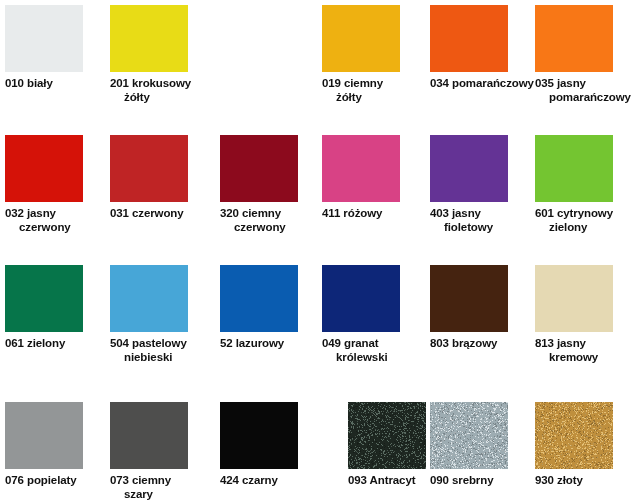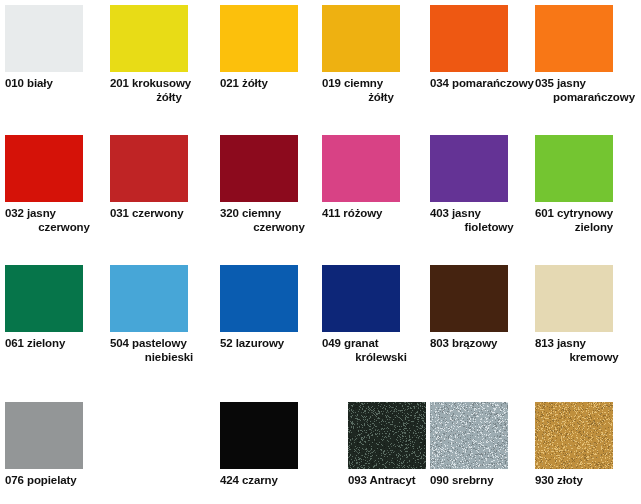--- a/index.html
+++ b/index.html
@@ -50,39 +50,34 @@
     white-space: pre-line;
     width: 104px;
   }
 
   .swatch-label .line1 {
     display: block;
     text-align: left;
   }
   .swatch-label .line2 {
     display: block;
-    text-align: center;
     padding-left: 14px;
   }
 </style>
 </head>
 <body>
 
 <div id="palette">
     <div class="swatch-cell" style="left: 5px; top: 5px;">
       <div class="swatch-chip" style="width: 78px; height: 67px; background: rgb(232, 235, 236);"></div>
       <div class="swatch-label"><span class="line1">010 biały</span></div>
     </div>
     <div class="swatch-cell" style="left: 110px; top: 5px;">
       <div class="swatch-chip" style="width: 78px; height: 67px; background: rgb(232, 220, 22);"></div>
       <div class="swatch-label"><span class="line1">201 krokusowy</span><span class="line2">żółty</span></div>
-    </div>
-    <div class="swatch-cell" style="left: 220px; top: 5px;">
-      <div class="swatch-chip" style="width: 78px; height: 67px; background: rgb(252, 192, 12);"></div>
-      <div class="swatch-label"><span class="line1">021 żółty</span></div>
     </div>
     <div class="swatch-cell" style="left: 322px; top: 5px;">
       <div class="swatch-chip" style="width: 78px; height: 67px; background: rgb(238, 177, 17);"></div>
       <div class="swatch-label"><span class="line1">019 ciemny</span><span class="line2">żółty</span></div>
     </div>
     <div class="swatch-cell" style="left: 430px; top: 5px;">
       <div class="swatch-chip" style="width: 78px; height: 67px; background: rgb(238, 88, 18);"></div>
       <div class="swatch-label"><span class="line1">034 pomarańczowy</span></div>
     </div>
     <div class="swatch-cell" style="left: 535px; top: 5px;">
@@ -134,20 +129,24 @@
       <div class="swatch-label"><span class="line1">803 brązowy</span></div>
     </div>
     <div class="swatch-cell" style="left: 535px; top: 265px;">
       <div class="swatch-chip" style="width: 78px; height: 67px; background: rgb(229, 217, 179);"></div>
       <div class="swatch-label"><span class="line1">813 jasny</span><span class="line2">kremowy</span></div>
     </div>
     <div class="swatch-cell" style="left: 5px; top: 402px;">
       <div class="swatch-chip" style="width: 78px; height: 67px; background: rgb(147, 150, 151);"></div>
       <div class="swatch-label"><span class="line1">076 popielaty</span></div>
     </div>
+    <div class="swatch-cell" style="left: 110px; top: 402px;">
+      <div class="swatch-chip" style="width: 78px; height: 67px; background: rgb(78, 78, 77);"></div>
+      <div class="swatch-label"><span class="line1">073 ciemny</span><span class="line2">szary</span></div>
+    </div>
     <div class="swatch-cell" style="left: 220px; top: 402px;">
       <div class="swatch-chip" style="width: 78px; height: 67px; background: rgb(8, 8, 8);"></div>
       <div class="swatch-label"><span class="line1">424 czarny</span></div>
     </div>
     <div class="swatch-cell" style="left: 322px; top: 402px; padding-left: 26px;">
       <div class="swatch-chip" style="width: 78px; height: 67px; background: rgb(30, 39, 33);">
         <svg width="78" height="67" class="noise" shape-rendering="crispEdges">
           <path d="M54 65h1v1h-1zM5 2h1v1h-1zM73 26h1v1h-1zM73 54h1v1h-1zM5 21h1v1h-1zM25 7h1v1h-1zM18 35h1v1h-1zM25 21h1v1h-1zM69 10h1v1h-1zM4 13h1v1h-1zM40 34h1v1h-1zM66 6h1v1h-1zM41 32h1v1h-1zM46 31h1v1h-1zM20 32h1v1h-1zM0 44h1v1h-1zM21 61h1v1h-1zM55 27h1v1h-1zM57 34h1v1h-1zM55 34h1v1h-1zM10 57h1v1h-1zM4 21h1v1h-1zM30 9h1v1h-1zM11 48h1v1h-1zM49 65h1v1h-1zM28 62h1v1h-1zM11 62h1v1h-1zM56 58h1v1h-1zM48 9h1v1h-1zM0 46h1v1h-1zM59 28h1v1h-1zM59 43h1v1h-1zM12 28h1v1h-1zM55 64h1v1h-1zM44 19h1v1h-1zM56 11h1v1h-1zM0 29h1v1h-1zM15 57h1v1h-1zM34 26h1v1h-1zM53 63h1v1h-1zM72 26h1v1h-1zM49 43h1v1h-1zM11 24h1v1h-1zM22 24h1v1h-1zM76 21h1v1h-1zM64 49h1v1h-1zM36 49h1v1h-1zM65 31h1v1h-1zM14 65h1v1h-1zM52 39h1v1h-1zM20 64h1v1h-1zM31 61h1v1h-1zM10 55h1v1h-1zM21 65h1v1h-1zM72 50h1v1h-1zM38 35h1v1h-1zM24 10h1v1h-1zM21 38h1v1h-1zM41 31h1v1h-1zM9 0h1v1h-1zM16 18h1v1h-1zM4 22h1v1h-1zM18 6h1v1h-1zM23 0h1v1h-1zM43 8h1v1h-1zM25 25h1v1h-1zM65 46h1v1h-1zM76 53h1v1h-1zM31 66h1v1h-1zM11 7h1v1h-1zM69 54h1v1h-1zM52 48h1v1h-1zM77 10h1v1h-1zM24 32h1v1h-1zM42 52h1v1h-1zM74 4h1v1h-1zM57 15h1v1h-1zM76 27h1v1h-1zM69 15h1v1h-1zM7 37h1v1h-1zM27 63h1v1h-1zM68 4h1v1h-1zM33 42h1v1h-1zM19 18h1v1h-1zM9 17h1v1h-1zM70 2h1v1h-1zM45 43h1v1h-1zM42 36h1v1h-1zM48 7h1v1h-1zM16 21h1v1h-1zM7 16h1v1h-1zM52 16h1v1h-1zM6 40h1v1h-1zM18 52h1v1h-1zM33 47h1v1h-1zM43 5h1v1h-1zM44 60h1v1h-1zM67 52h1v1h-1zM9 66h1v1h-1zM26 48h1v1h-1zM30 9h1v1h-1zM4 9h1v1h-1zM8 58h1v1h-1zM45 29h1v1h-1zM60 42h1v1h-1zM26 38h1v1h-1zM3 25h1v1h-1zM64 40h1v1h-1zM3 42h1v1h-1zM20 7h1v1h-1zM0 27h1v1h-1zM20 5h1v1h-1zM21 36h1v1h-1zM69 1h1v1h-1zM3 20h1v1h-1zM7 34h1v1h-1zM41 46h1v1h-1zM4 20h1v1h-1zM61 59h1v1h-1zM48 65h1v1h-1zM24 8h1v1h-1zM1 9h1v1h-1zM16 66h1v1h-1zM40 33h1v1h-1zM8 61h1v1h-1zM24 40h1v1h-1zM66 4h1v1h-1zM48 53h1v1h-1zM38 10h1v1h-1zM22 31h1v1h-1zM0 46h1v1h-1zM34 18h1v1h-1zM33 27h1v1h-1zM7 55h1v1h-1zM15 36h1v1h-1zM34 31h1v1h-1zM23 10h1v1h-1zM8 46h1v1h-1zM70 5h1v1h-1zM31 11h1v1h-1zM24 33h1v1h-1zM56 21h1v1h-1zM4 62h1v1h-1zM14 7h1v1h-1zM35 62h1v1h-1zM12 5h1v1h-1zM66 66h1v1h-1zM17 58h1v1h-1zM66 33h1v1h-1zM36 52h1v1h-1zM42 4h1v1h-1zM25 9h1v1h-1zM13 53h1v1h-1zM9 50h1v1h-1zM50 53h1v1h-1zM66 51h1v1h-1zM58 39h1v1h-1zM47 6h1v1h-1zM59 21h1v1h-1zM31 9h1v1h-1zM18 49h1v1h-1zM29 11h1v1h-1zM44 5h1v1h-1zM54 18h1v1h-1zM76 50h1v1h-1zM51 24h1v1h-1zM52 57h1v1h-1zM9 65h1v1h-1zM2 19h1v1h-1zM73 12h1v1h-1zM21 8h1v1h-1zM54 18h1v1h-1zM21 16h1v1h-1zM29 34h1v1h-1zM51 8h1v1h-1zM69 9h1v1h-1zM34 34h1v1h-1zM27 63h1v1h-1zM43 41h1v1h-1zM13 37h1v1h-1zM50 33h1v1h-1zM11 57h1v1h-1zM53 49h1v1h-1zM61 53h1v1h-1zM7 10h1v1h-1zM6 47h1v1h-1zM48 13h1v1h-1zM42 22h1v1h-1zM2 38h1v1h-1zM55 6h1v1h-1zM33 53h1v1h-1zM26 6h1v1h-1zM21 42h1v1h-1zM10 32h1v1h-1zM72 13h1v1h-1zM21 6h1v1h-1zM59 60h1v1h-1zM0 55h1v1h-1zM13 41h1v1h-1zM60 65h1v1h-1zM9 13h1v1h-1zM54 8h1v1h-1zM8 14h1v1h-1zM74 4h1v1h-1zM16 18h1v1h-1zM26 0h1v1h-1zM56 63h1v1h-1zM75 9h1v1h-1zM27 24h1v1h-1zM31 10h1v1h-1zM40 20h1v1h-1zM15 17h1v1h-1zM3 61h1v1h-1zM0 50h1v1h-1zM9 13h1v1h-1zM27 13h1v1h-1zM57 17h1v1h-1zM9 22h1v1h-1zM10 28h1v1h-1zM19 22h1v1h-1zM20 66h1v1h-1zM72 56h1v1h-1zM11 4h1v1h-1zM25 29h1v1h-1zM12 64h1v1h-1zM9 60h1v1h-1zM32 47h1v1h-1zM77 26h1v1h-1zM50 44h1v1h-1zM53 60h1v1h-1zM60 1h1v1h-1zM2 53h1v1h-1zM35 9h1v1h-1zM44 20h1v1h-1zM64 8h1v1h-1zM75 56h1v1h-1zM6 47h1v1h-1zM49 24h1v1h-1zM74 24h1v1h-1zM46 62h1v1h-1zM75 53h1v1h-1zM14 23h1v1h-1zM43 60h1v1h-1zM3 30h1v1h-1zM22 7h1v1h-1zM10 65h1v1h-1zM22 14h1v1h-1zM10 29h1v1h-1zM4 60h1v1h-1zM1 43h1v1h-1zM76 14h1v1h-1zM5 10h1v1h-1zM14 35h1v1h-1zM29 16h1v1h-1zM63 10h1v1h-1zM19 48h1v1h-1zM15 42h1v1h-1zM36 23h1v1h-1zM19 59h1v1h-1zM31 40h1v1h-1zM73 16h1v1h-1zM21 27h1v1h-1zM69 2h1v1h-1zM16 1h1v1h-1zM41 17h1v1h-1zM54 4h1v1h-1zM58 20h1v1h-1zM49 55h1v1h-1zM26 17h1v1h-1zM11 32h1v1h-1zM63 6h1v1h-1zM50 63h1v1h-1zM51 61h1v1h-1zM40 50h1v1h-1zM29 16h1v1h-1zM28 32h1v1h-1zM63 19h1v1h-1zM69 57h1v1h-1zM31 10h1v1h-1zM14 14h1v1h-1zM62 37h1v1h-1zM62 5h1v1h-1zM51 44h1v1h-1zM25 49h1v1h-1zM19 55h1v1h-1zM57 24h1v1h-1zM54 40h1v1h-1zM4 37h1v1h-1zM13 65h1v1h-1zM76 25h1v1h-1zM56 8h1v1h-1zM20 10h1v1h-1zM2 28h1v1h-1zM56 23h1v1h-1zM70 19h1v1h-1zM10 55h1v1h-1zM54 36h1v1h-1zM77 65h1v1h-1zM11 56h1v1h-1zM5 64h1v1h-1zM24 50h1v1h-1zM65 44h1v1h-1zM28 61h1v1h-1zM70 30h1v1h-1zM57 13h1v1h-1zM22 19h1v1h-1zM11 32h1v1h-1zM27 27h1v1h-1zM71 15h1v1h-1zM66 16h1v1h-1zM77 5h1v1h-1zM16 23h1v1h-1zM51 63h1v1h-1zM33 19h1v1h-1zM7 44h1v1h-1zM12 56h1v1h-1zM38 26h1v1h-1zM3 24h1v1h-1zM49 62h1v1h-1zM52 37h1v1h-1zM2 14h1v1h-1zM42 48h1v1h-1zM27 10h1v1h-1zM30 27h1v1h-1zM65 31h1v1h-1zM52 35h1v1h-1zM1 8h1v1h-1zM34 43h1v1h-1zM72 64h1v1h-1zM65 4h1v1h-1zM54 43h1v1h-1zM73 56h1v1h-1zM54 4h1v1h-1zM51 1h1v1h-1zM58 22h1v1h-1zM70 6h1v1h-1zM39 0h1v1h-1zM28 14h1v1h-1zM60 45h1v1h-1zM54 33h1v1h-1zM40 14h1v1h-1zM29 46h1v1h-1zM12 18h1v1h-1zM3 15h1v1h-1zM41 52h1v1h-1zM35 37h1v1h-1zM66 14h1v1h-1zM17 47h1v1h-1zM18 28h1v1h-1zM64 39h1v1h-1zM20 33h1v1h-1zM42 28h1v1h-1zM62 43h1v1h-1zM15 66h1v1h-1zM21 42h1v1h-1zM49 24h1v1h-1zM33 22h1v1h-1zM22 51h1v1h-1zM11 17h1v1h-1zM11 25h1v1h-1zM18 14h1v1h-1zM51 52h1v1h-1zM22 27h1v1h-1zM51 59h1v1h-1zM55 21h1v1h-1zM45 50h1v1h-1zM66 49h1v1h-1zM4 36h1v1h-1zM69 27h1v1h-1zM4 54h1v1h-1zM76 10h1v1h-1zM24 32h1v1h-1zM8 60h1v1h-1zM61 58h1v1h-1zM48 4h1v1h-1zM62 6h1v1h-1zM13 13h1v1h-1zM19 1h1v1h-1zM26 19h1v1h-1zM36 29h1v1h-1zM36 35h1v1h-1zM63 1h1v1h-1zM39 29h1v1h-1zM41 5h1v1h-1zM43 44h1v1h-1zM54 10h1v1h-1zM25 64h1v1h-1zM2 65h1v1h-1zM26 8h1v1h-1zM64 66h1v1h-1zM31 29h1v1h-1zM66 13h1v1h-1zM76 29h1v1h-1zM75 61h1v1h-1zM19 20h1v1h-1zM22 57h1v1h-1zM62 39h1v1h-1zM16 8h1v1h-1zM61 30h1v1h-1zM27 32h1v1h-1zM6 63h1v1h-1zM27 31h1v1h-1zM65 56h1v1h-1zM41 20h1v1h-1zM38 51h1v1h-1zM42 15h1v1h-1zM1 6h1v1h-1zM77 26h1v1h-1zM28 12h1v1h-1zM22 48h1v1h-1zM45 17h1v1h-1zM44 5h1v1h-1zM11 24h1v1h-1zM64 51h1v1h-1zM44 11h1v1h-1zM13 10h1v1h-1zM16 28h1v1h-1zM14 38h1v1h-1zM4 19h1v1h-1zM70 54h1v1h-1zM46 24h1v1h-1zM73 46h1v1h-1zM38 0h1v1h-1zM39 59h1v1h-1zM39 13h1v1h-1zM41 3h1v1h-1zM59 4h1v1h-1zM62 13h1v1h-1zM77 59h1v1h-1zM27 50h1v1h-1zM67 38h1v1h-1zM23 54h1v1h-1zM60 6h1v1h-1zM33 9h1v1h-1zM16 39h1v1h-1zM17 55h1v1h-1zM25 11h1v1h-1zM71 12h1v1h-1zM9 45h1v1h-1zM37 52h1v1h-1zM27 28h1v1h-1zM26 23h1v1h-1zM59 46h1v1h-1zM60 4h1v1h-1zM67 29h1v1h-1zM51 43h1v1h-1zM28 24h1v1h-1zM16 1h1v1h-1zM51 34h1v1h-1zM46 9h1v1h-1zM39 38h1v1h-1zM70 48h1v1h-1zM48 30h1v1h-1zM50 29h1v1h-1zM20 49h1v1h-1zM38 15h1v1h-1zM34 31h1v1h-1zM64 44h1v1h-1zM3 15h1v1h-1zM53 43h1v1h-1zM47 15h1v1h-1zM72 47h1v1h-1zM34 17h1v1h-1zM27 24h1v1h-1zM35 27h1v1h-1zM35 49h1v1h-1zM77 66h1v1h-1zM40 26h1v1h-1zM57 7h1v1h-1zM73 64h1v1h-1zM29 28h1v1h-1zM59 54h1v1h-1zM61 37h1v1h-1zM56 47h1v1h-1zM17 8h1v1h-1zM65 65h1v1h-1zM1 60h1v1h-1zM68 10h1v1h-1zM35 50h1v1h-1zM11 45h1v1h-1zM74 37h1v1h-1zM23 28h1v1h-1zM45 9h1v1h-1zM16 35h1v1h-1zM19 17h1v1h-1zM1 30h1v1h-1zM60 15h1v1h-1zM33 56h1v1h-1zM57 42h1v1h-1zM76 0h1v1h-1zM30 3h1v1h-1zM57 26h1v1h-1zM61 52h1v1h-1zM52 32h1v1h-1zM75 56h1v1h-1zM25 65h1v1h-1zM34 11h1v1h-1zM58 26h1v1h-1zM74 16h1v1h-1zM55 34h1v1h-1zM17 58h1v1h-1zM59 7h1v1h-1zM61 18h1v1h-1zM64 19h1v1h-1zM13 59h1v1h-1zM5 24h1v1h-1zM4 4h1v1h-1zM36 63h1v1h-1zM23 44h1v1h-1zM27 58h1v1h-1zM26 64h1v1h-1zM74 23h1v1h-1zM52 56h1v1h-1zM16 14h1v1h-1zM51 20h1v1h-1zM63 13h1v1h-1zM24 53h1v1h-1zM61 38h1v1h-1zM35 19h1v1h-1zM11 50h1v1h-1zM3 57h1v1h-1zM48 52h1v1h-1zM57 16h1v1h-1zM71 34h1v1h-1zM4 59h1v1h-1zM15 57h1v1h-1zM76 25h1v1h-1zM24 13h1v1h-1zM30 3h1v1h-1zM71 45h1v1h-1zM56 31h1v1h-1zM71 13h1v1h-1zM55 20h1v1h-1zM58 52h1v1h-1zM17 15h1v1h-1zM3 66h1v1h-1zM36 3h1v1h-1zM67 13h1v1h-1zM76 46h1v1h-1zM68 54h1v1h-1zM5 8h1v1h-1zM2 63h1v1h-1zM37 13h1v1h-1zM0 66h1v1h-1zM14 2h1v1h-1zM0 18h1v1h-1zM72 51h1v1h-1zM46 13h1v1h-1zM15 2h1v1h-1zM55 38h1v1h-1zM29 31h1v1h-1zM0 25h1v1h-1zM17 9h1v1h-1zM60 38h1v1h-1zM18 30h1v1h-1zM38 60h1v1h-1zM76 59h1v1h-1zM68 65h1v1h-1zM39 48h1v1h-1zM58 42h1v1h-1zM44 48h1v1h-1zM14 29h1v1h-1zM69 33h1v1h-1zM4 3h1v1h-1zM54 30h1v1h-1zM66 40h1v1h-1zM65 42h1v1h-1zM6 22h1v1h-1zM53 42h1v1h-1zM26 59h1v1h-1zM33 51h1v1h-1zM16 63h1v1h-1zM75 13h1v1h-1zM40 10h1v1h-1zM54 31h1v1h-1zM7 56h1v1h-1zM28 41h1v1h-1zM20 61h1v1h-1zM32 4h1v1h-1zM26 22h1v1h-1zM45 65h1v1h-1zM46 42h1v1h-1zM13 22h1v1h-1zM70 25h1v1h-1zM35 37h1v1h-1zM76 1h1v1h-1zM21 49h1v1h-1zM41 62h1v1h-1zM14 25h1v1h-1zM57 0h1v1h-1zM45 32h1v1h-1zM18 61h1v1h-1zM58 14h1v1h-1zM70 57h1v1h-1zM77 21h1v1h-1zM28 11h1v1h-1zM8 16h1v1h-1zM10 9h1v1h-1zM23 30h1v1h-1zM51 65h1v1h-1zM14 37h1v1h-1zM18 46h1v1h-1zM70 35h1v1h-1zM28 53h1v1h-1zM10 51h1v1h-1zM77 36h1v1h-1zM59 11h1v1h-1zM17 30h1v1h-1zM49 58h1v1h-1zM55 23h1v1h-1zM3 8h1v1h-1zM58 36h1v1h-1zM1 47h1v1h-1zM30 56h1v1h-1zM39 8h1v1h-1zM66 4h1v1h-1zM20 66h1v1h-1zM11 45h1v1h-1zM56 65h1v1h-1zM12 32h1v1h-1zM34 62h1v1h-1zM53 24h1v1h-1zM54 13h1v1h-1zM76 4h1v1h-1zM77 32h1v1h-1zM70 17h1v1h-1zM13 31h1v1h-1zM73 55h1v1h-1zM54 3h1v1h-1zM16 9h1v1h-1zM47 0h1v1h-1zM23 50h1v1h-1zM57 2h1v1h-1zM2 47h1v1h-1zM9 61h1v1h-1zM15 4h1v1h-1zM9 25h1v1h-1zM33 26h1v1h-1zM38 21h1v1h-1zM23 56h1v1h-1zM72 61h1v1h-1zM46 27h1v1h-1zM52 27h1v1h-1zM64 40h1v1h-1zM42 42h1v1h-1zM8 57h1v1h-1zM8 0h1v1h-1zM45 1h1v1h-1zM3 21h1v1h-1zM61 34h1v1h-1zM61 63h1v1h-1zM72 23h1v1h-1zM40 39h1v1h-1zM58 45h1v1h-1zM59 11h1v1h-1zM11 60h1v1h-1zM21 35h1v1h-1zM24 21h1v1h-1zM70 3h1v1h-1zM1 29h1v1h-1zM1 54h1v1h-1zM58 55h1v1h-1zM50 8h1v1h-1zM1 40h1v1h-1zM11 66h1v1h-1zM69 46h1v1h-1zM56 26h1v1h-1zM45 9h1v1h-1zM10 17h1v1h-1zM34 43h1v1h-1zM36 26h1v1h-1zM54 61h1v1h-1zM51 27h1v1h-1zM47 25h1v1h-1zM26 63h1v1h-1zM1 62h1v1h-1zM0 7h1v1h-1zM53 60h1v1h-1zM26 37h1v1h-1zM21 24h1v1h-1zM45 65h1v1h-1zM75 18h1v1h-1zM74 33h1v1h-1zM13 36h1v1h-1zM20 23h1v1h-1zM17 51h1v1h-1zM36 48h1v1h-1zM76 21h1v1h-1zM34 58h1v1h-1zM18 19h1v1h-1zM39 17h1v1h-1zM60 21h1v1h-1zM67 11h1v1h-1zM59 15h1v1h-1zM50 15h1v1h-1zM68 35h1v1h-1zM0 36h1v1h-1zM58 53h1v1h-1zM31 20h1v1h-1zM50 11h1v1h-1zM37 64h1v1h-1zM56 30h1v1h-1zM37 19h1v1h-1zM17 40h1v1h-1zM37 7h1v1h-1zM71 53h1v1h-1zM72 1h1v1h-1zM39 54h1v1h-1zM30 16h1v1h-1zM56 0h1v1h-1zM9 12h1v1h-1zM51 1h1v1h-1zM73 66h1v1h-1zM75 16h1v1h-1zM70 15h1v1h-1zM52 9h1v1h-1zM13 57h1v1h-1zM0 65h1v1h-1zM20 51h1v1h-1zM61 2h1v1h-1zM19 1h1v1h-1zM18 47h1v1h-1zM55 60h1v1h-1zM13 35h1v1h-1zM24 4h1v1h-1zM41 20h1v1h-1zM62 28h1v1h-1zM22 22h1v1h-1zM51 1h1v1h-1zM6 38h1v1h-1zM23 46h1v1h-1zM13 22h1v1h-1zM53 17h1v1h-1zM75 52h1v1h-1zM44 56h1v1h-1zM6 49h1v1h-1zM12 39h1v1h-1zM72 3h1v1h-1zM50 54h1v1h-1zM69 21h1v1h-1zM1 45h1v1h-1zM6 58h1v1h-1zM28 11h1v1h-1zM36 23h1v1h-1zM56 53h1v1h-1zM73 14h1v1h-1zM23 47h1v1h-1zM8 53h1v1h-1zM37 34h1v1h-1zM66 5h1v1h-1zM54 54h1v1h-1zM17 39h1v1h-1zM69 24h1v1h-1zM64 35h1v1h-1zM14 53h1v1h-1zM1 59h1v1h-1zM16 22h1v1h-1zM20 4h1v1h-1zM76 43h1v1h-1zM65 19h1v1h-1zM15 2h1v1h-1zM31 16h1v1h-1zM15 63h1v1h-1zM45 61h1v1h-1zM66 50h1v1h-1zM61 35h1v1h-1zM37 65h1v1h-1zM61 30h1v1h-1zM61 1h1v1h-1zM31 9h1v1h-1zM34 6h1v1h-1zM48 37h1v1h-1zM34 12h1v1h-1zM73 40h1v1h-1zM21 58h1v1h-1zM21 42h1v1h-1zM75 12h1v1h-1zM53 8h1v1h-1zM0 1h1v1h-1zM59 55h1v1h-1zM0 48h1v1h-1zM57 46h1v1h-1zM11 33h1v1h-1zM77 54h1v1h-1zM7 13h1v1h-1zM2 52h1v1h-1zM17 11h1v1h-1zM13 1h1v1h-1zM9 19h1v1h-1zM68 31h1v1h-1zM43 48h1v1h-1zM33 48h1v1h-1zM43 22h1v1h-1zM16 65h1v1h-1zM1 30h1v1h-1zM63 65h1v1h-1zM28 18h1v1h-1zM75 0h1v1h-1zM67 53h1v1h-1zM3 14h1v1h-1zM50 51h1v1h-1zM49 38h1v1h-1zM44 29h1v1h-1zM19 33h1v1h-1zM34 57h1v1h-1zM53 29h1v1h-1zM17 61h1v1h-1zM16 34h1v1h-1zM39 25h1v1h-1zM57 21h1v1h-1zM30 11h1v1h-1zM72 8h1v1h-1zM14 42h1v1h-1zM53 61h1v1h-1zM39 9h1v1h-1zM47 6h1v1h-1zM11 0h1v1h-1zM72 40h1v1h-1zM37 61h1v1h-1zM59 64h1v1h-1zM71 26h1v1h-1zM58 14h1v1h-1zM41 15h1v1h-1zM62 41h1v1h-1zM67 58h1v1h-1zM43 58h1v1h-1zM14 6h1v1h-1zM1 61h1v1h-1zM14 1h1v1h-1zM13 28h1v1h-1zM73 36h1v1h-1zM47 44h1v1h-1zM52 8h1v1h-1zM50 40h1v1h-1zM41 34h1v1h-1zM52 1h1v1h-1zM76 60h1v1h-1zM37 64h1v1h-1zM57 31h1v1h-1zM74 0h1v1h-1zM70 60h1v1h-1zM16 54h1v1h-1zM35 51h1v1h-1zM45 32h1v1h-1zM22 15h1v1h-1zM38 65h1v1h-1zM67 60h1v1h-1zM3 11h1v1h-1zM60 18h1v1h-1zM73 24h1v1h-1zM31 31h1v1h-1zM22 56h1v1h-1zM72 30h1v1h-1zM20 66h1v1h-1zM51 43h1v1h-1zM4 9h1v1h-1zM46 7h1v1h-1zM49 35h1v1h-1zM29 6h1v1h-1zM73 30h1v1h-1zM11 40h1v1h-1zM35 5h1v1h-1zM9 21h1v1h-1zM74 25h1v1h-1zM45 5h1v1h-1zM8 36h1v1h-1zM3 7h1v1h-1zM57 49h1v1h-1zM0 25h1v1h-1zM5 25h1v1h-1zM49 62h1v1h-1zM58 49h1v1h-1zM23 5h1v1h-1zM20 53h1v1h-1zM67 31h1v1h-1zM52 53h1v1h-1zM17 52h1v1h-1zM51 15h1v1h-1zM49 14h1v1h-1zM15 47h1v1h-1zM42 9h1v1h-1zM74 15h1v1h-1zM9 33h1v1h-1zM61 26h1v1h-1zM41 60h1v1h-1zM23 33h1v1h-1zM34 38h1v1h-1zM46 49h1v1h-1zM58 46h1v1h-1zM7 48h1v1h-1zM65 63h1v1h-1zM46 23h1v1h-1zM12 40h1v1h-1zM76 33h1v1h-1zM36 54h1v1h-1zM33 37h1v1h-1zM77 21h1v1h-1zM3 3h1v1h-1zM46 8h1v1h-1zM67 15h1v1h-1zM16 14h1v1h-1zM28 63h1v1h-1zM47 30h1v1h-1zM72 4h1v1h-1zM59 0h1v1h-1zM15 15h1v1h-1zM57 30h1v1h-1zM35 19h1v1h-1zM55 30h1v1h-1zM37 31h1v1h-1zM75 28h1v1h-1zM57 39h1v1h-1zM66 28h1v1h-1zM17 17h1v1h-1zM63 51h1v1h-1zM14 46h1v1h-1zM60 12h1v1h-1zM31 16h1v1h-1zM44 22h1v1h-1zM31 0h1v1h-1zM38 31h1v1h-1zM55 59h1v1h-1zM3 20h1v1h-1zM65 30h1v1h-1zM13 63h1v1h-1zM56 28h1v1h-1zM58 38h1v1h-1zM3 41h1v1h-1zM29 12h1v1h-1zM21 61h1v1h-1zM12 3h1v1h-1zM15 10h1v1h-1zM24 26h1v1h-1zM65 23h1v1h-1zM55 22h1v1h-1zM76 20h1v1h-1zM37 6h1v1h-1zM10 47h1v1h-1zM23 8h1v1h-1zM33 2h1v1h-1zM37 34h1v1h-1zM71 44h1v1h-1zM29 42h1v1h-1zM26 12h1v1h-1zM3 11h1v1h-1zM30 59h1v1h-1zM35 66h1v1h-1zM5 26h1v1h-1zM54 34h1v1h-1zM16 9h1v1h-1zM38 14h1v1h-1zM30 15h1v1h-1zM31 32h1v1h-1zM59 49h1v1h-1zM70 36h1v1h-1zM8 49h1v1h-1zM20 38h1v1h-1zM32 56h1v1h-1zM22 54h1v1h-1zM30 1h1v1h-1zM2 37h1v1h-1zM56 0h1v1h-1zM69 17h1v1h-1zM43 50h1v1h-1zM52 45h1v1h-1zM4 9h1v1h-1zM74 6h1v1h-1zM60 45h1v1h-1zM18 19h1v1h-1zM30 15h1v1h-1zM47 23h1v1h-1zM65 50h1v1h-1zM40 44h1v1h-1zM9 16h1v1h-1zM52 39h1v1h-1zM38 4h1v1h-1zM75 19h1v1h-1zM30 8h1v1h-1zM51 15h1v1h-1zM61 33h1v1h-1zM58 49h1v1h-1zM30 42h1v1h-1zM21 34h1v1h-1zM74 18h1v1h-1zM68 24h1v1h-1z" fill="#6f8478" fill-opacity="0.75"></path>
           <path d="M76 3h1v1h-1zM0 51h1v1h-1zM75 42h1v1h-1zM28 39h1v1h-1zM36 43h1v1h-1zM47 54h1v1h-1zM74 13h1v1h-1zM25 17h1v1h-1zM9 61h1v1h-1zM23 10h1v1h-1zM30 12h1v1h-1zM72 46h1v1h-1zM16 8h1v1h-1zM11 37h1v1h-1zM8 14h1v1h-1zM47 16h1v1h-1zM33 24h1v1h-1zM75 27h1v1h-1zM2 59h1v1h-1zM35 25h1v1h-1zM77 65h1v1h-1zM76 41h1v1h-1zM23 45h1v1h-1zM73 51h1v1h-1zM31 35h1v1h-1zM57 22h1v1h-1zM32 8h1v1h-1zM75 22h1v1h-1zM31 51h1v1h-1zM63 24h1v1h-1zM64 40h1v1h-1zM26 30h1v1h-1zM59 25h1v1h-1zM9 19h1v1h-1zM46 1h1v1h-1zM40 47h1v1h-1zM54 32h1v1h-1zM59 55h1v1h-1zM35 9h1v1h-1zM53 54h1v1h-1zM74 15h1v1h-1zM4 37h1v1h-1zM43 8h1v1h-1zM77 22h1v1h-1zM11 65h1v1h-1zM2 32h1v1h-1zM48 35h1v1h-1zM59 22h1v1h-1zM13 53h1v1h-1zM19 15h1v1h-1zM20 30h1v1h-1zM77 25h1v1h-1zM15 56h1v1h-1zM49 2h1v1h-1zM31 26h1v1h-1zM8 6h1v1h-1zM47 59h1v1h-1zM8 4h1v1h-1zM39 45h1v1h-1zM62 33h1v1h-1zM34 12h1v1h-1zM15 61h1v1h-1zM36 66h1v1h-1zM65 15h1v1h-1zM34 5h1v1h-1zM16 8h1v1h-1zM72 37h1v1h-1zM42 13h1v1h-1zM17 36h1v1h-1zM53 46h1v1h-1zM9 42h1v1h-1zM66 52h1v1h-1zM20 42h1v1h-1zM15 57h1v1h-1zM7 27h1v1h-1zM19 37h1v1h-1zM52 3h1v1h-1zM69 20h1v1h-1zM53 55h1v1h-1zM16 25h1v1h-1zM75 51h1v1h-1zM32 18h1v1h-1zM74 60h1v1h-1zM42 30h1v1h-1zM50 26h1v1h-1zM57 39h1v1h-1zM38 1h1v1h-1zM51 8h1v1h-1zM41 17h1v1h-1zM17 11h1v1h-1zM64 10h1v1h-1zM3 42h1v1h-1zM70 3h1v1h-1zM64 62h1v1h-1zM76 7h1v1h-1zM31 8h1v1h-1zM57 61h1v1h-1zM70 32h1v1h-1zM37 60h1v1h-1zM45 51h1v1h-1zM8 51h1v1h-1zM12 64h1v1h-1zM28 47h1v1h-1zM3 64h1v1h-1zM74 5h1v1h-1zM76 48h1v1h-1zM36 55h1v1h-1zM33 61h1v1h-1zM49 45h1v1h-1zM15 2h1v1h-1zM59 27h1v1h-1zM71 8h1v1h-1zM50 58h1v1h-1zM15 9h1v1h-1zM65 52h1v1h-1zM72 29h1v1h-1zM76 49h1v1h-1zM29 63h1v1h-1zM27 39h1v1h-1zM0 14h1v1h-1zM16 18h1v1h-1zM39 31h1v1h-1zM9 56h1v1h-1zM7 64h1v1h-1zM25 53h1v1h-1zM51 1h1v1h-1zM26 13h1v1h-1zM12 48h1v1h-1zM7 34h1v1h-1zM10 38h1v1h-1zM27 29h1v1h-1zM51 60h1v1h-1zM21 54h1v1h-1zM21 30h1v1h-1zM14 56h1v1h-1zM71 5h1v1h-1zM56 31h1v1h-1zM21 38h1v1h-1zM59 39h1v1h-1zM33 46h1v1h-1zM42 7h1v1h-1zM3 35h1v1h-1zM21 52h1v1h-1zM67 36h1v1h-1zM63 44h1v1h-1zM74 13h1v1h-1zM22 36h1v1h-1zM12 64h1v1h-1zM36 13h1v1h-1zM24 41h1v1h-1zM6 7h1v1h-1zM33 55h1v1h-1zM52 24h1v1h-1zM73 38h1v1h-1zM25 61h1v1h-1zM50 32h1v1h-1zM0 19h1v1h-1zM75 61h1v1h-1zM70 49h1v1h-1zM27 63h1v1h-1zM61 14h1v1h-1zM62 38h1v1h-1zM2 6h1v1h-1zM49 44h1v1h-1zM9 22h1v1h-1zM75 62h1v1h-1zM65 49h1v1h-1zM12 24h1v1h-1zM73 65h1v1h-1zM4 15h1v1h-1zM46 4h1v1h-1zM23 60h1v1h-1zM54 36h1v1h-1zM6 63h1v1h-1zM12 0h1v1h-1zM7 4h1v1h-1zM72 16h1v1h-1zM65 17h1v1h-1zM23 10h1v1h-1zM53 19h1v1h-1zM64 59h1v1h-1zM65 32h1v1h-1zM47 16h1v1h-1zM15 48h1v1h-1zM75 43h1v1h-1zM60 61h1v1h-1zM40 63h1v1h-1zM18 52h1v1h-1zM47 14h1v1h-1zM26 13h1v1h-1zM67 64h1v1h-1zM56 35h1v1h-1zM64 28h1v1h-1zM60 49h1v1h-1zM46 58h1v1h-1zM59 46h1v1h-1zM0 62h1v1h-1zM13 62h1v1h-1zM18 38h1v1h-1zM41 47h1v1h-1zM9 45h1v1h-1zM67 63h1v1h-1zM17 59h1v1h-1zM8 57h1v1h-1zM14 59h1v1h-1zM19 44h1v1h-1zM72 43h1v1h-1zM65 57h1v1h-1zM53 26h1v1h-1zM73 45h1v1h-1zM46 31h1v1h-1zM59 18h1v1h-1zM3 27h1v1h-1zM60 46h1v1h-1zM76 42h1v1h-1zM46 29h1v1h-1zM29 44h1v1h-1zM53 20h1v1h-1zM76 6h1v1h-1zM10 33h1v1h-1zM40 51h1v1h-1zM65 55h1v1h-1zM74 9h1v1h-1zM68 4h1v1h-1zM14 9h1v1h-1zM9 22h1v1h-1zM19 45h1v1h-1zM25 38h1v1h-1zM1 38h1v1h-1zM73 24h1v1h-1zM35 24h1v1h-1zM37 60h1v1h-1zM61 55h1v1h-1zM43 33h1v1h-1zM77 52h1v1h-1zM33 15h1v1h-1zM58 65h1v1h-1zM4 59h1v1h-1zM68 18h1v1h-1zM14 3h1v1h-1zM49 25h1v1h-1zM43 48h1v1h-1zM67 52h1v1h-1zM48 58h1v1h-1zM18 22h1v1h-1zM12 48h1v1h-1zM1 7h1v1h-1zM59 38h1v1h-1zM38 26h1v1h-1zM2 36h1v1h-1zM9 50h1v1h-1zM60 20h1v1h-1zM71 13h1v1h-1zM24 17h1v1h-1zM24 5h1v1h-1zM43 21h1v1h-1zM27 37h1v1h-1zM58 24h1v1h-1zM30 2h1v1h-1zM50 46h1v1h-1zM46 8h1v1h-1zM24 62h1v1h-1zM20 41h1v1h-1zM5 6h1v1h-1zM31 6h1v1h-1zM55 8h1v1h-1zM25 6h1v1h-1zM33 1h1v1h-1zM11 25h1v1h-1zM49 41h1v1h-1zM36 41h1v1h-1zM20 2h1v1h-1zM24 14h1v1h-1zM7 15h1v1h-1zM66 51h1v1h-1zM52 31h1v1h-1zM25 31h1v1h-1zM22 0h1v1h-1zM38 3h1v1h-1zM63 43h1v1h-1zM13 18h1v1h-1zM0 15h1v1h-1zM70 25h1v1h-1zM10 58h1v1h-1zM70 25h1v1h-1zM46 62h1v1h-1zM49 40h1v1h-1zM36 13h1v1h-1zM0 6h1v1h-1zM46 23h1v1h-1zM62 61h1v1h-1zM54 12h1v1h-1zM58 16h1v1h-1zM54 11h1v1h-1zM38 56h1v1h-1zM21 20h1v1h-1zM20 12h1v1h-1zM71 26h1v1h-1zM3 65h1v1h-1zM29 11h1v1h-1zM44 31h1v1h-1zM12 13h1v1h-1zM37 44h1v1h-1zM13 10h1v1h-1zM3 45h1v1h-1zM24 23h1v1h-1zM46 5h1v1h-1zM56 13h1v1h-1zM28 50h1v1h-1zM7 1h1v1h-1zM10 26h1v1h-1zM67 1h1v1h-1zM65 36h1v1h-1zM20 43h1v1h-1zM74 26h1v1h-1zM40 0h1v1h-1zM31 32h1v1h-1zM67 45h1v1h-1zM10 46h1v1h-1zM25 46h1v1h-1zM43 25h1v1h-1zM28 2h1v1h-1zM49 25h1v1h-1zM18 24h1v1h-1zM21 47h1v1h-1zM70 5h1v1h-1zM18 32h1v1h-1zM9 30h1v1h-1zM64 64h1v1h-1zM61 29h1v1h-1zM41 34h1v1h-1zM10 41h1v1h-1zM74 41h1v1h-1zM32 38h1v1h-1zM67 36h1v1h-1zM74 64h1v1h-1zM56 44h1v1h-1zM35 28h1v1h-1zM30 27h1v1h-1zM34 17h1v1h-1zM32 3h1v1h-1zM76 25h1v1h-1zM47 29h1v1h-1zM59 62h1v1h-1zM52 33h1v1h-1zM21 45h1v1h-1zM70 56h1v1h-1zM10 2h1v1h-1zM43 54h1v1h-1zM48 17h1v1h-1zM32 18h1v1h-1zM20 37h1v1h-1zM16 6h1v1h-1zM30 14h1v1h-1zM41 4h1v1h-1zM41 8h1v1h-1zM43 27h1v1h-1zM13 21h1v1h-1zM24 7h1v1h-1zM2 45h1v1h-1zM26 59h1v1h-1zM48 65h1v1h-1zM5 48h1v1h-1zM15 65h1v1h-1zM47 11h1v1h-1zM18 29h1v1h-1zM5 8h1v1h-1zM50 15h1v1h-1zM72 54h1v1h-1zM45 12h1v1h-1zM61 19h1v1h-1zM31 41h1v1h-1zM4 26h1v1h-1zM54 40h1v1h-1zM42 52h1v1h-1zM33 38h1v1h-1zM22 17h1v1h-1zM65 65h1v1h-1zM36 28h1v1h-1zM53 14h1v1h-1zM15 54h1v1h-1zM64 13h1v1h-1zM32 23h1v1h-1zM50 14h1v1h-1zM9 41h1v1h-1zM62 30h1v1h-1zM72 55h1v1h-1zM18 29h1v1h-1zM30 53h1v1h-1zM54 25h1v1h-1zM29 6h1v1h-1zM32 35h1v1h-1zM0 41h1v1h-1zM42 10h1v1h-1zM37 50h1v1h-1zM23 34h1v1h-1zM44 13h1v1h-1zM49 43h1v1h-1zM75 36h1v1h-1zM25 39h1v1h-1zM48 47h1v1h-1zM43 10h1v1h-1zM11 41h1v1h-1zM66 48h1v1h-1zM3 2h1v1h-1zM18 35h1v1h-1zM77 29h1v1h-1zM49 45h1v1h-1zM33 38h1v1h-1zM72 15h1v1h-1zM45 16h1v1h-1zM53 46h1v1h-1zM51 22h1v1h-1zM57 35h1v1h-1zM60 21h1v1h-1zM55 28h1v1h-1zM57 7h1v1h-1zM44 32h1v1h-1zM25 29h1v1h-1zM50 39h1v1h-1zM27 50h1v1h-1zM77 20h1v1h-1zM62 16h1v1h-1zM20 64h1v1h-1zM38 58h1v1h-1zM67 61h1v1h-1zM31 42h1v1h-1zM16 7h1v1h-1zM24 14h1v1h-1zM55 65h1v1h-1zM4 41h1v1h-1zM64 63h1v1h-1zM46 26h1v1h-1zM60 26h1v1h-1zM25 37h1v1h-1zM16 59h1v1h-1zM71 39h1v1h-1zM36 32h1v1h-1zM7 17h1v1h-1zM62 21h1v1h-1zM51 43h1v1h-1zM33 26h1v1h-1zM70 3h1v1h-1zM56 0h1v1h-1zM42 14h1v1h-1zM46 31h1v1h-1zM55 49h1v1h-1zM21 39h1v1h-1zM75 32h1v1h-1zM25 12h1v1h-1zM76 39h1v1h-1zM46 28h1v1h-1zM16 32h1v1h-1zM5 50h1v1h-1zM46 24h1v1h-1zM43 29h1v1h-1zM17 18h1v1h-1zM63 18h1v1h-1zM36 60h1v1h-1zM75 5h1v1h-1zM1 35h1v1h-1zM46 6h1v1h-1zM48 34h1v1h-1zM36 10h1v1h-1zM9 41h1v1h-1zM9 44h1v1h-1zM32 42h1v1h-1zM45 54h1v1h-1zM36 59h1v1h-1zM32 59h1v1h-1zM33 34h1v1h-1zM13 66h1v1h-1zM59 23h1v1h-1zM23 65h1v1h-1zM33 23h1v1h-1zM10 16h1v1h-1zM60 23h1v1h-1zM68 46h1v1h-1zM51 30h1v1h-1zM76 59h1v1h-1zM38 5h1v1h-1zM35 65h1v1h-1zM39 62h1v1h-1zM40 33h1v1h-1zM18 19h1v1h-1zM33 33h1v1h-1zM68 56h1v1h-1zM36 1h1v1h-1zM60 35h1v1h-1zM19 48h1v1h-1zM9 38h1v1h-1zM51 11h1v1h-1zM68 47h1v1h-1zM39 53h1v1h-1zM21 37h1v1h-1zM26 32h1v1h-1zM41 42h1v1h-1zM63 11h1v1h-1zM35 30h1v1h-1zM29 3h1v1h-1zM65 65h1v1h-1zM9 4h1v1h-1zM42 3h1v1h-1zM52 9h1v1h-1zM53 51h1v1h-1zM59 2h1v1h-1zM18 52h1v1h-1zM59 43h1v1h-1zM18 62h1v1h-1zM73 7h1v1h-1zM68 58h1v1h-1zM35 25h1v1h-1zM46 47h1v1h-1zM1 9h1v1h-1zM41 59h1v1h-1zM70 27h1v1h-1zM9 0h1v1h-1zM22 48h1v1h-1zM65 0h1v1h-1zM55 65h1v1h-1zM19 20h1v1h-1zM16 56h1v1h-1zM63 32h1v1h-1zM25 25h1v1h-1zM43 5h1v1h-1zM27 27h1v1h-1zM35 15h1v1h-1zM45 62h1v1h-1zM77 52h1v1h-1zM19 2h1v1h-1zM36 21h1v1h-1zM64 65h1v1h-1zM33 7h1v1h-1zM20 53h1v1h-1zM52 31h1v1h-1zM5 35h1v1h-1zM21 57h1v1h-1zM16 25h1v1h-1zM65 63h1v1h-1zM36 45h1v1h-1zM8 1h1v1h-1zM54 23h1v1h-1zM15 6h1v1h-1zM13 29h1v1h-1zM76 33h1v1h-1zM11 3h1v1h-1zM4 39h1v1h-1zM75 28h1v1h-1zM3 59h1v1h-1zM56 11h1v1h-1zM12 62h1v1h-1zM33 2h1v1h-1zM14 22h1v1h-1zM65 41h1v1h-1zM69 53h1v1h-1zM53 41h1v1h-1zM66 36h1v1h-1zM12 26h1v1h-1zM20 29h1v1h-1zM5 2h1v1h-1zM31 49h1v1h-1zM11 37h1v1h-1zM23 28h1v1h-1zM9 40h1v1h-1zM43 3h1v1h-1zM27 12h1v1h-1zM71 9h1v1h-1zM70 65h1v1h-1zM27 7h1v1h-1zM60 22h1v1h-1zM35 3h1v1h-1zM55 9h1v1h-1zM24 8h1v1h-1zM15 47h1v1h-1zM16 59h1v1h-1zM66 25h1v1h-1zM6 24h1v1h-1zM34 7h1v1h-1zM13 30h1v1h-1zM73 7h1v1h-1zM40 10h1v1h-1zM69 58h1v1h-1zM9 19h1v1h-1zM24 24h1v1h-1zM11 29h1v1h-1zM6 26h1v1h-1zM13 29h1v1h-1zM72 14h1v1h-1zM45 54h1v1h-1zM61 1h1v1h-1zM43 58h1v1h-1zM60 35h1v1h-1zM75 40h1v1h-1zM3 27h1v1h-1zM77 1h1v1h-1zM56 66h1v1h-1zM36 47h1v1h-1zM36 16h1v1h-1zM33 34h1v1h-1zM60 8h1v1h-1zM71 59h1v1h-1zM48 17h1v1h-1zM43 58h1v1h-1zM46 49h1v1h-1zM37 66h1v1h-1zM65 3h1v1h-1zM70 64h1v1h-1zM29 59h1v1h-1zM15 51h1v1h-1zM74 11h1v1h-1zM29 14h1v1h-1zM46 12h1v1h-1zM63 7h1v1h-1zM52 28h1v1h-1zM45 9h1v1h-1zM75 0h1v1h-1zM77 20h1v1h-1zM61 44h1v1h-1zM37 37h1v1h-1zM2 54h1v1h-1zM53 63h1v1h-1zM50 25h1v1h-1zM52 7h1v1h-1zM73 1h1v1h-1zM49 4h1v1h-1zM74 61h1v1h-1zM20 20h1v1h-1zM49 44h1v1h-1zM1 26h1v1h-1zM36 23h1v1h-1zM58 40h1v1h-1zM47 35h1v1h-1zM71 47h1v1h-1zM12 32h1v1h-1zM40 25h1v1h-1zM2 14h1v1h-1zM62 51h1v1h-1zM45 64h1v1h-1zM39 48h1v1h-1zM66 9h1v1h-1zM5 5h1v1h-1zM67 0h1v1h-1zM7 12h1v1h-1zM68 1h1v1h-1zM29 19h1v1h-1zM65 52h1v1h-1zM43 44h1v1h-1zM33 33h1v1h-1zM29 16h1v1h-1zM47 58h1v1h-1zM46 39h1v1h-1zM8 45h1v1h-1zM57 59h1v1h-1zM36 63h1v1h-1zM55 30h1v1h-1zM47 40h1v1h-1zM38 51h1v1h-1zM9 4h1v1h-1zM17 30h1v1h-1zM43 28h1v1h-1zM6 5h1v1h-1zM68 12h1v1h-1zM0 37h1v1h-1zM38 6h1v1h-1zM66 33h1v1h-1zM75 32h1v1h-1zM53 34h1v1h-1zM70 36h1v1h-1zM73 50h1v1h-1zM66 52h1v1h-1zM71 17h1v1h-1zM54 41h1v1h-1zM60 40h1v1h-1zM49 11h1v1h-1zM55 37h1v1h-1zM77 26h1v1h-1zM16 41h1v1h-1zM26 22h1v1h-1zM8 34h1v1h-1zM63 48h1v1h-1zM45 57h1v1h-1zM57 28h1v1h-1zM5 61h1v1h-1zM61 18h1v1h-1zM18 22h1v1h-1zM47 23h1v1h-1zM6 38h1v1h-1zM24 59h1v1h-1zM36 0h1v1h-1zM29 3h1v1h-1zM76 36h1v1h-1zM71 62h1v1h-1zM27 0h1v1h-1zM8 4h1v1h-1zM40 54h1v1h-1zM34 10h1v1h-1zM50 16h1v1h-1zM18 9h1v1h-1zM25 27h1v1h-1zM23 0h1v1h-1zM35 15h1v1h-1zM4 2h1v1h-1zM64 37h1v1h-1zM23 50h1v1h-1zM21 19h1v1h-1zM67 38h1v1h-1zM28 7h1v1h-1zM47 60h1v1h-1zM38 30h1v1h-1zM65 58h1v1h-1zM26 38h1v1h-1zM59 27h1v1h-1zM34 13h1v1h-1zM62 7h1v1h-1zM24 61h1v1h-1zM23 55h1v1h-1zM11 59h1v1h-1zM16 12h1v1h-1zM45 5h1v1h-1zM61 39h1v1h-1zM5 57h1v1h-1zM18 15h1v1h-1zM66 14h1v1h-1zM69 29h1v1h-1zM7 55h1v1h-1zM8 57h1v1h-1zM28 61h1v1h-1zM53 57h1v1h-1zM36 7h1v1h-1zM72 28h1v1h-1zM64 40h1v1h-1zM47 62h1v1h-1zM26 20h1v1h-1zM59 30h1v1h-1zM11 53h1v1h-1zM30 27h1v1h-1zM77 10h1v1h-1zM46 13h1v1h-1zM24 10h1v1h-1zM19 12h1v1h-1zM61 48h1v1h-1zM22 36h1v1h-1zM59 40h1v1h-1zM11 44h1v1h-1zM67 19h1v1h-1zM29 66h1v1h-1zM52 41h1v1h-1zM26 24h1v1h-1zM67 8h1v1h-1zM6 25h1v1h-1zM1 62h1v1h-1zM11 65h1v1h-1zM29 45h1v1h-1zM12 49h1v1h-1zM52 17h1v1h-1zM27 25h1v1h-1zM8 49h1v1h-1zM56 40h1v1h-1zM24 61h1v1h-1zM32 46h1v1h-1zM22 32h1v1h-1zM45 12h1v1h-1zM12 29h1v1h-1zM19 13h1v1h-1zM34 45h1v1h-1zM59 0h1v1h-1zM27 59h1v1h-1zM63 24h1v1h-1zM6 50h1v1h-1zM8 29h1v1h-1zM7 12h1v1h-1zM31 47h1v1h-1zM68 55h1v1h-1zM69 31h1v1h-1zM7 13h1v1h-1zM17 49h1v1h-1zM77 19h1v1h-1zM62 27h1v1h-1zM14 34h1v1h-1zM6 60h1v1h-1zM66 21h1v1h-1zM75 10h1v1h-1zM30 26h1v1h-1zM55 20h1v1h-1zM31 2h1v1h-1zM46 31h1v1h-1zM39 9h1v1h-1zM18 27h1v1h-1zM18 3h1v1h-1zM52 40h1v1h-1zM69 23h1v1h-1zM16 3h1v1h-1z" fill="#000000" fill-opacity="0.22"></path>
         </svg>

